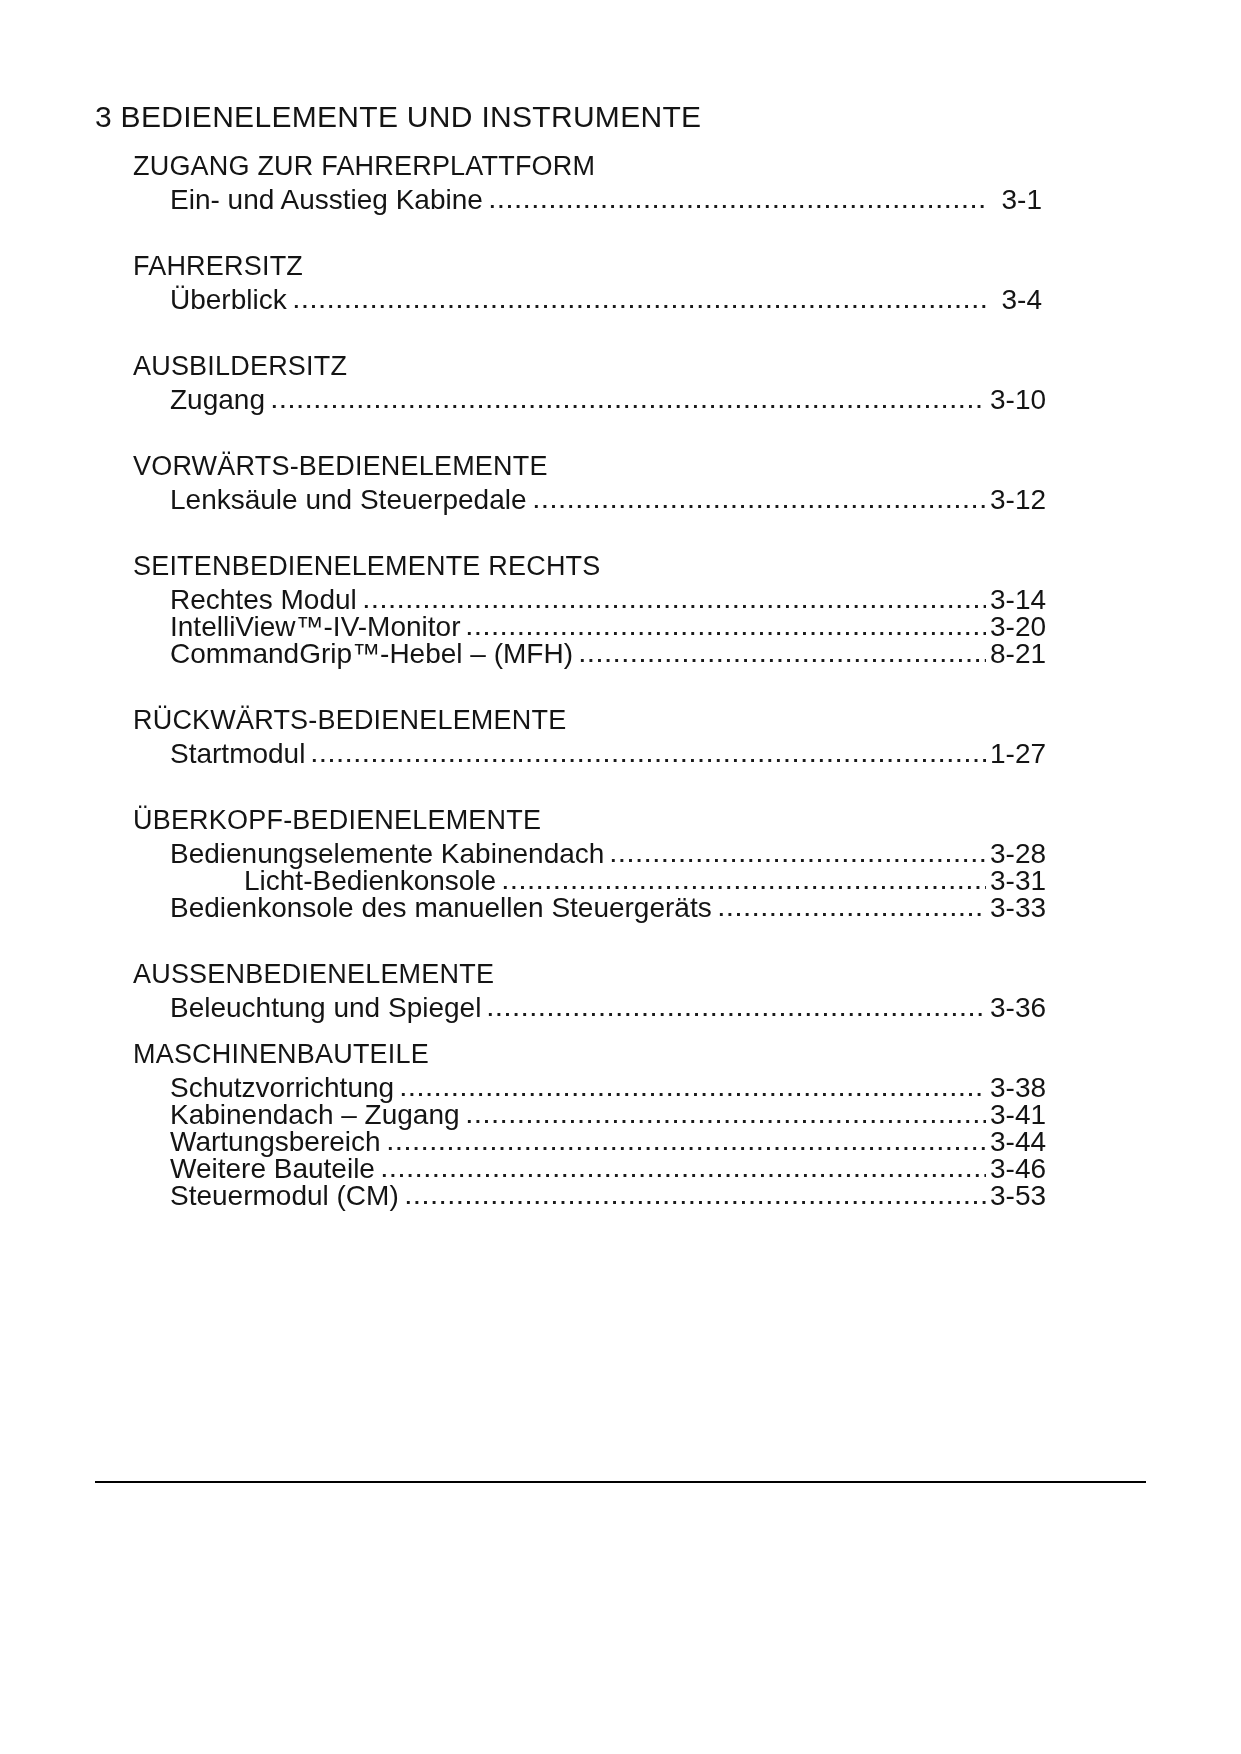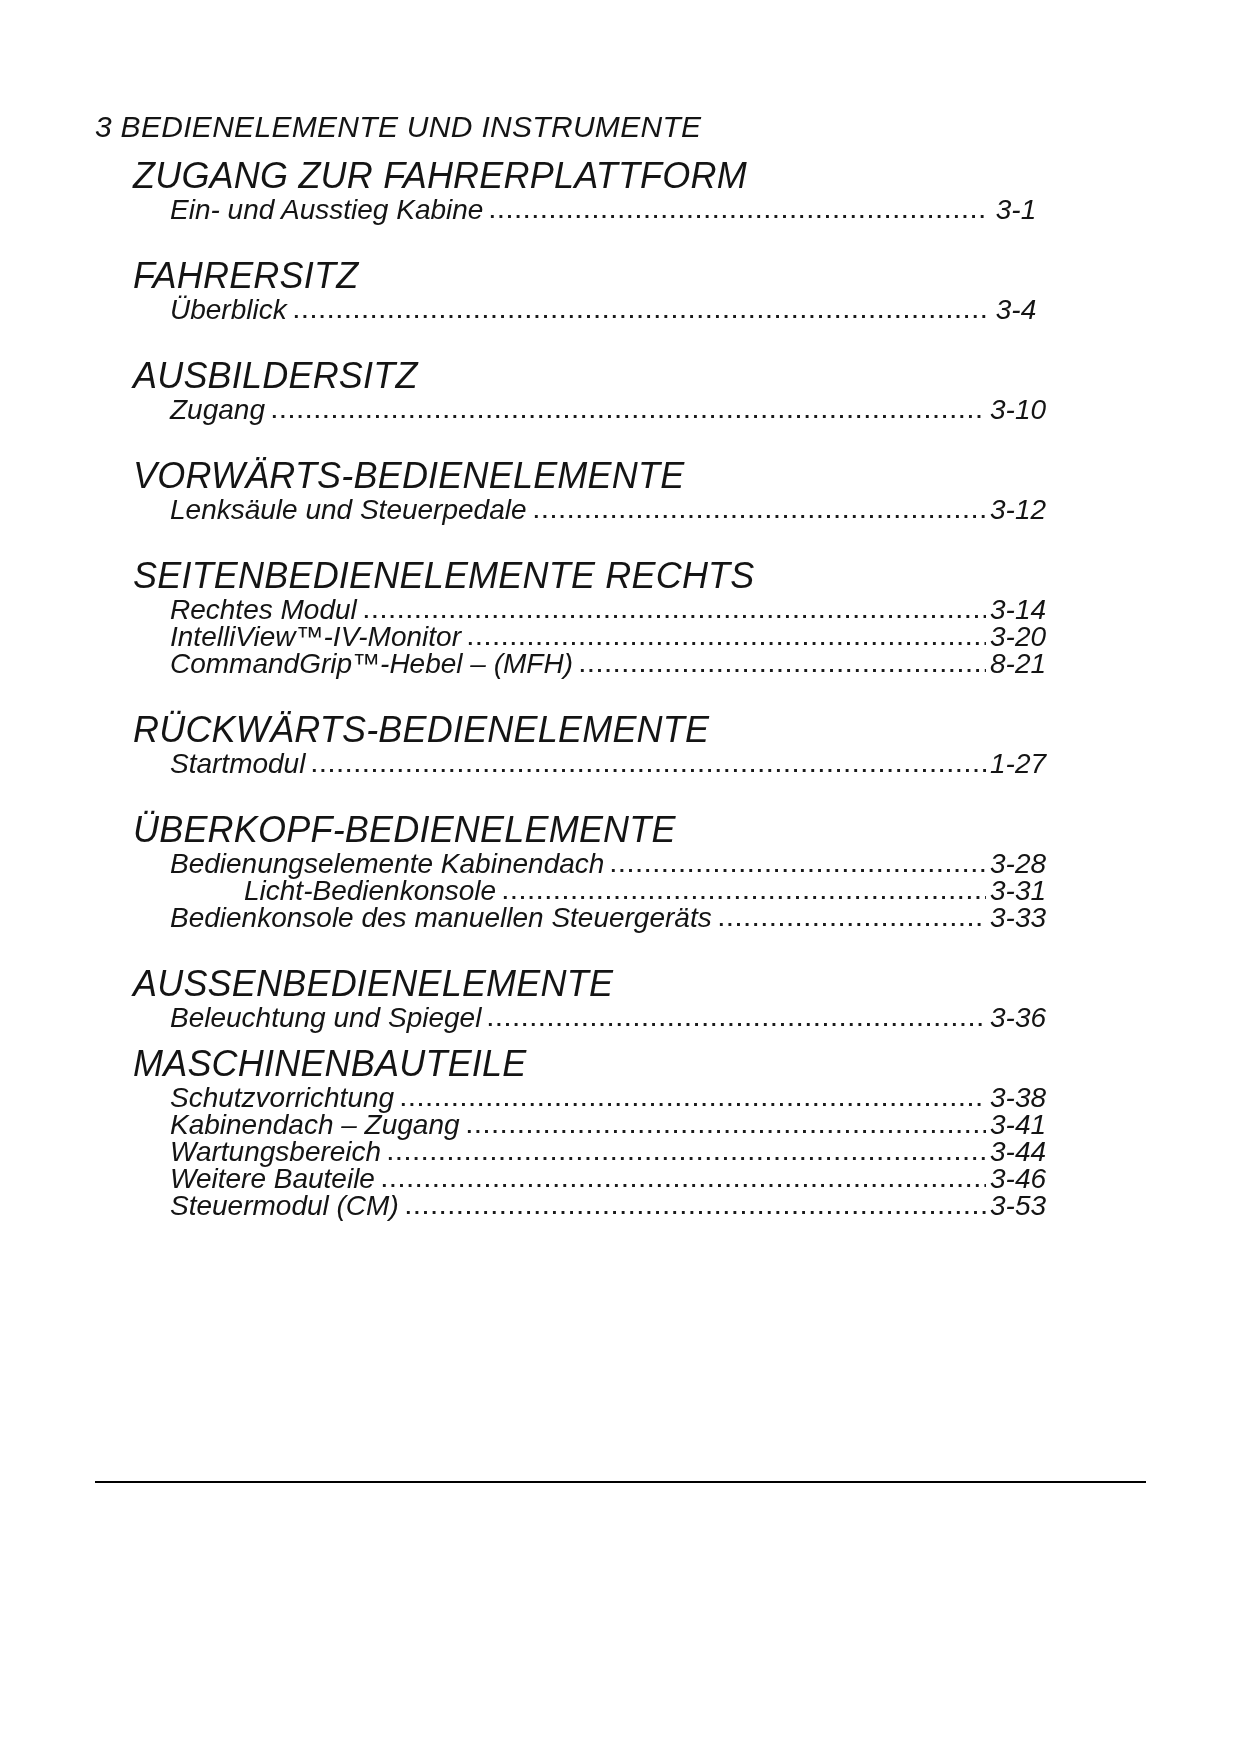--- a/index.html
+++ b/index.html
@@ -13,34 +13,33 @@
     color: #141414;
     overflow: hidden;
   }
   .page {
     position: absolute;
     inset: 0;
     background: #ffffff;
   }
   .content {
     position: absolute;
-    top: 108px;
+    top: 98px;
     left: 95px;
     width: 947px;
-    font-style: italic;
   }
   .chapter-title {
     font-size: 30px;
     font-weight: 400;
     line-height: 37px;
     letter-spacing: 0.3px;
     margin-bottom: 14px;
   }
   .section-title {
-    font-size: 36px;
+    font-size: 27px;
     font-weight: 400;
     line-height: 34px;
     letter-spacing: 0.2px;
     margin-left: 38px;
     margin-bottom: 3px;
   }
   .toc-section + .toc-section { margin-top: 36px; }
   .toc-section + .toc-section.tight { margin-top: 16px; }
   .entry {
     display: flex;
@@ -59,21 +58,21 @@
     height: 5px;
     margin: 0 4px 0 3px;
     background-image: radial-gradient(circle, #1a1a1a 1.4px, transparent 1.9px);
     background-size: 8.6px 5px;
     background-repeat: repeat-x;
     background-position: left 2px bottom 0;
   }
   .entry .pagenum {
     flex: 0 0 auto;
     width: 52px;
-    text-align: center;
+    text-align: right;
     white-space: nowrap;
   }
   .entry.indent { padding-left: 74px; }
   .footer-rule {
     position: absolute;
     left: 95px;
     top: 1481px;
     width: 1051px;
     height: 2px;
     background: #000000;

